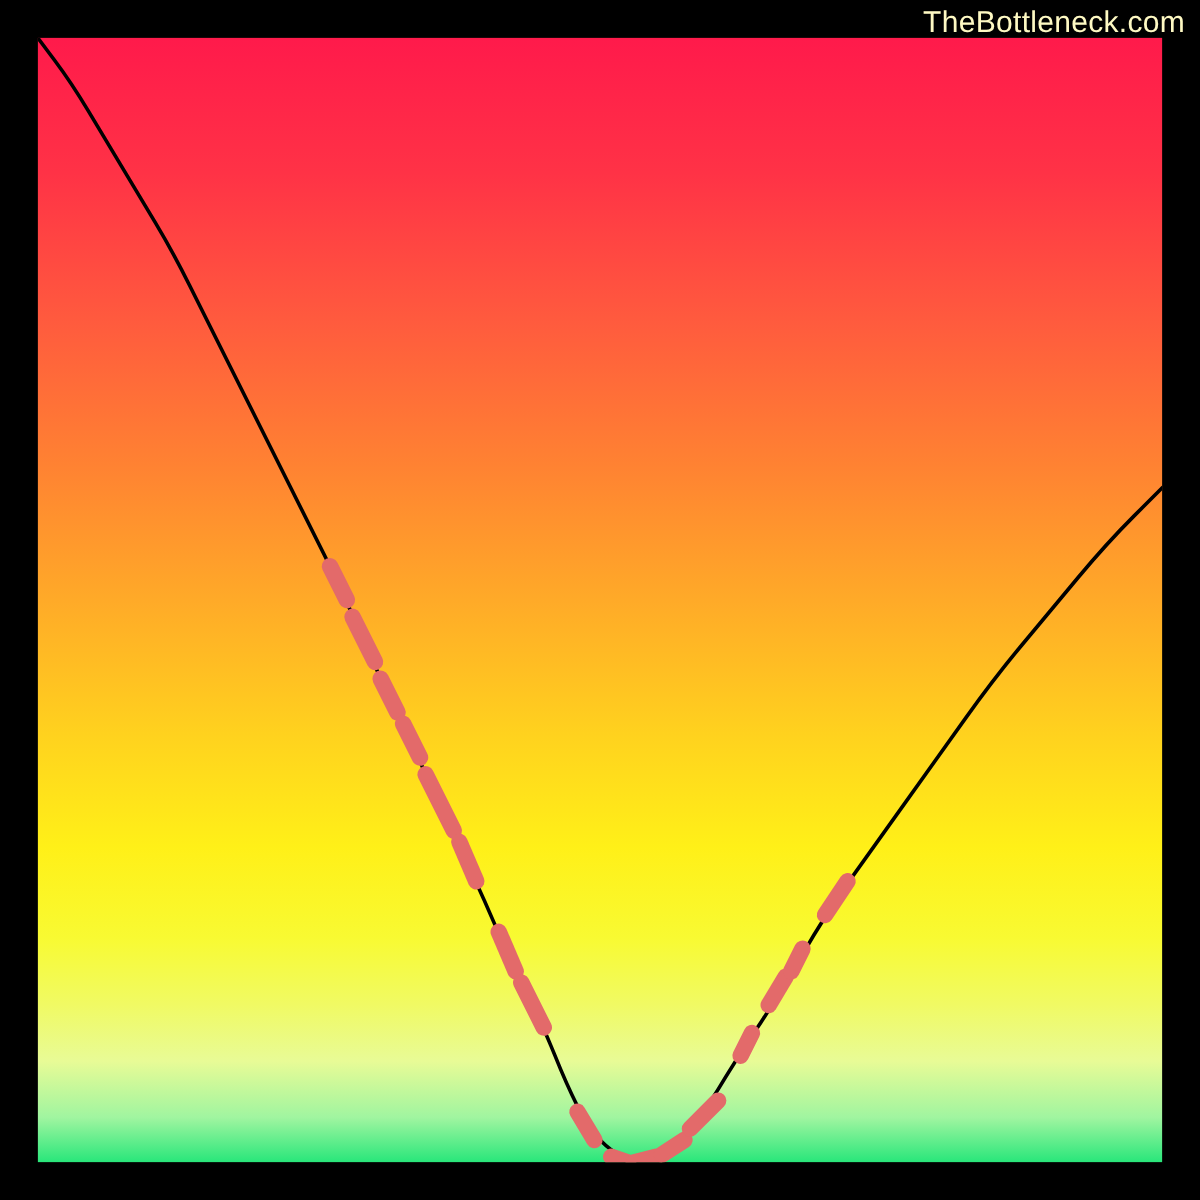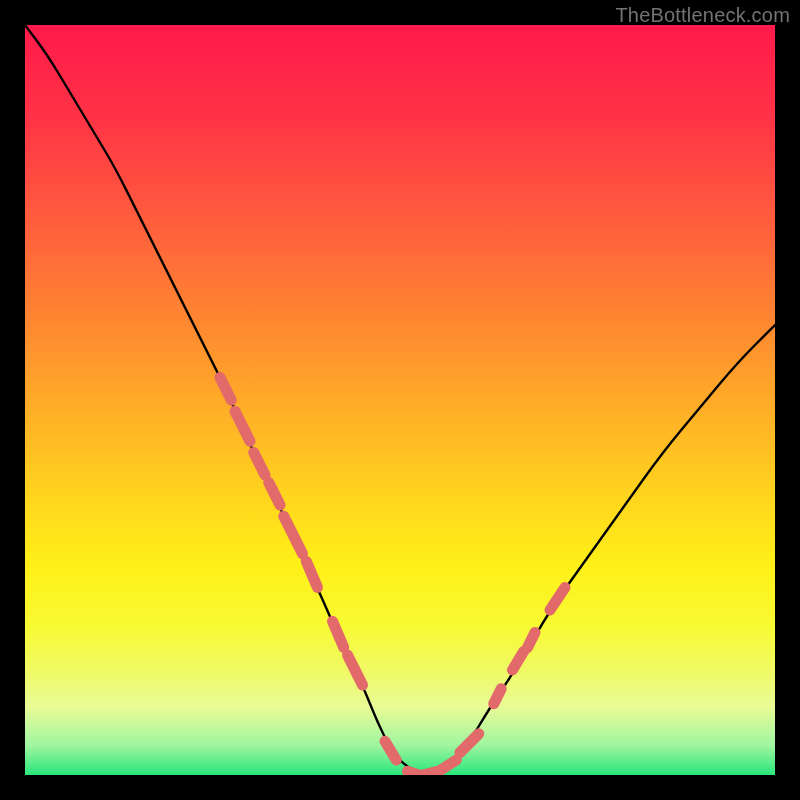--- a/index.html
+++ b/index.html
@@ -26,21 +26,21 @@
     overflow: hidden;
   }
   .gradient {
     position: absolute;
     top: 0; left: 0; right: 0; bottom: 0;
   }
   .watermark {
     position: absolute;
     top: 4px;
     right: 10px;
-    color: #737373;
+    color: #fef9c3;
     font-size: 20px;
     font-weight: 500;
     letter-spacing: 0.2px;
     user-select: none;
   }
   svg.curve {
     position: absolute;
     top: 0; left: 0;
     width: 750px;
     height: 750px;

